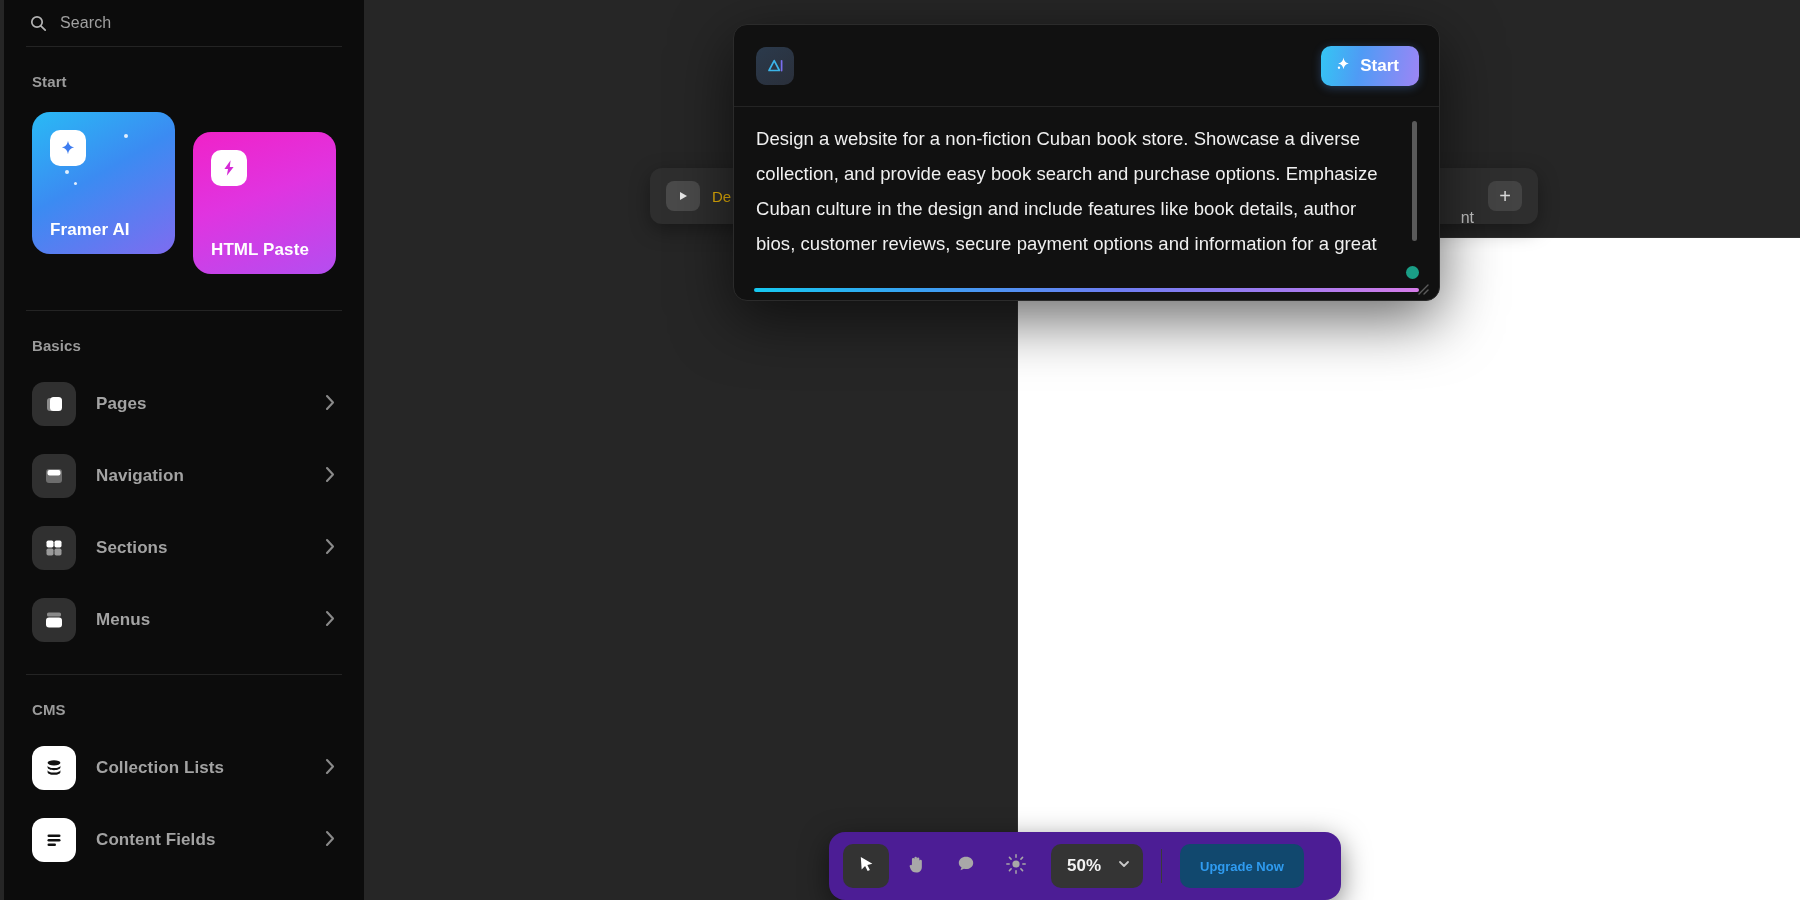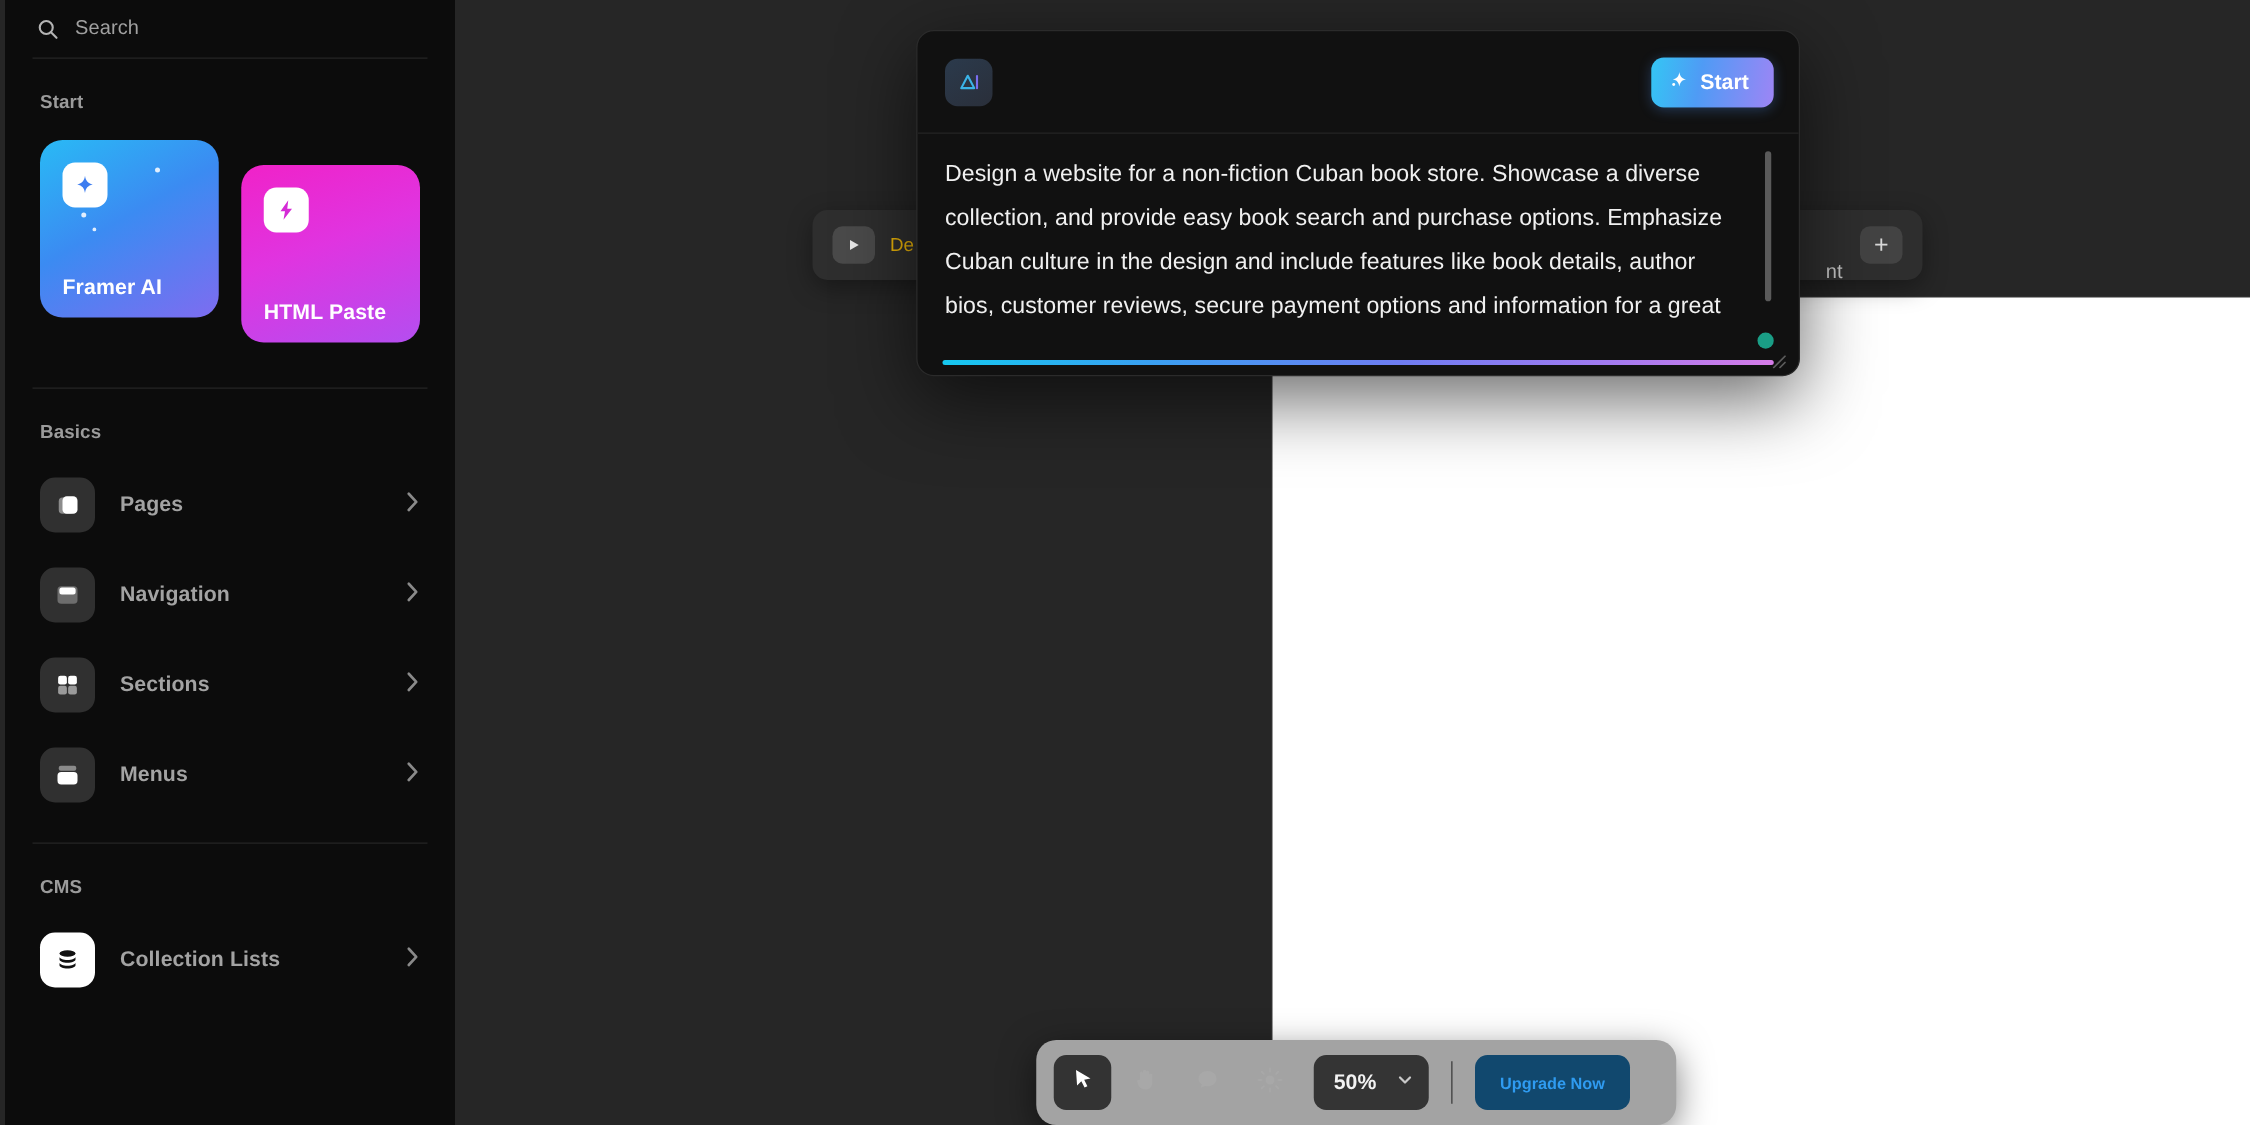--- a/index.html
+++ b/index.html
@@ -194,21 +194,21 @@
   .ai-progress {
     position: absolute; left: 20px; right: 20px; bottom: 8px;
     height: 4px; border-radius: 3px;
     background: linear-gradient(90deg,#16c8f0 0%, #3aa0f2 25%, #6f7df2 55%, #a27bf0 80%, #d67ce8 100%);
   }
 
   
   .bottom-toolbar {
     position: absolute; left: 829px; top: 832px;
     width: 512px; height: 68px;
-    background: #a3a3a3;
+    background: #4c1d95;
     border-radius: 16px;
     display: flex; align-items: center;
     padding: 0 14px; gap: 4px;
     box-shadow: 0 8px 28px rgba(0,0,0,0.5);
   }
   .tool-btn {
     width: 46px; height: 44px; border-radius: 10px;
     display: flex; align-items: center; justify-content: center;
     cursor: pointer;
   }
@@ -377,20 +377,35 @@
           </svg>
         </span>
         <span class="nav-label">Collection Lists</span>
         <span class="chev">
           <svg width="11" height="17" viewBox="0 0 11 17">
               <path d="M2 2l6 6.5-6 6.5" fill="none" stroke="#8a8a8a" stroke-width="2.1" stroke-linecap="round" stroke-linejoin="round"></path>
             </svg>
         </span>
       </div>
 
+      <div class="nav-row">
+        <span class="nav-ic light">
+          <svg width="24" height="24" viewBox="0 0 24 24">
+            <rect x="5.5" y="6.5" width="13" height="2.6" rx="1.3" fill="#111"></rect>
+            <rect x="5.5" y="11" width="13" height="2.6" rx="1.3" fill="#111"></rect>
+            <rect x="5.5" y="15.5" width="8.5" height="2.6" rx="1.3" fill="#111"></rect>
+          </svg>
+        </span>
+        <span class="nav-label">Content Fields</span>
+        <span class="chev">
+          <svg width="11" height="17" viewBox="0 0 11 17">
+              <path d="M2 2l6 6.5-6 6.5" fill="none" stroke="#8a8a8a" stroke-width="2.1" stroke-linecap="round" stroke-linejoin="round"></path>
+            </svg>
+        </span>
+      </div>
     </div>
   </div>
 
   <div class="ai-dialog">
     <div class="ai-head">
       <div class="ai-logo">
         <svg width="20" height="20" viewBox="0 0 20 20">
           <path d="M4 14.5L9.2 4.6l5.2 9.9z" fill="none" stroke="#3bb4e8" stroke-width="1.7" stroke-linejoin="round"></path>
           <line x1="16.6" y1="4.8" x2="16.6" y2="14.6" stroke="#7a6ef0" stroke-width="1.7" stroke-linecap="round"></line>
         </svg>

